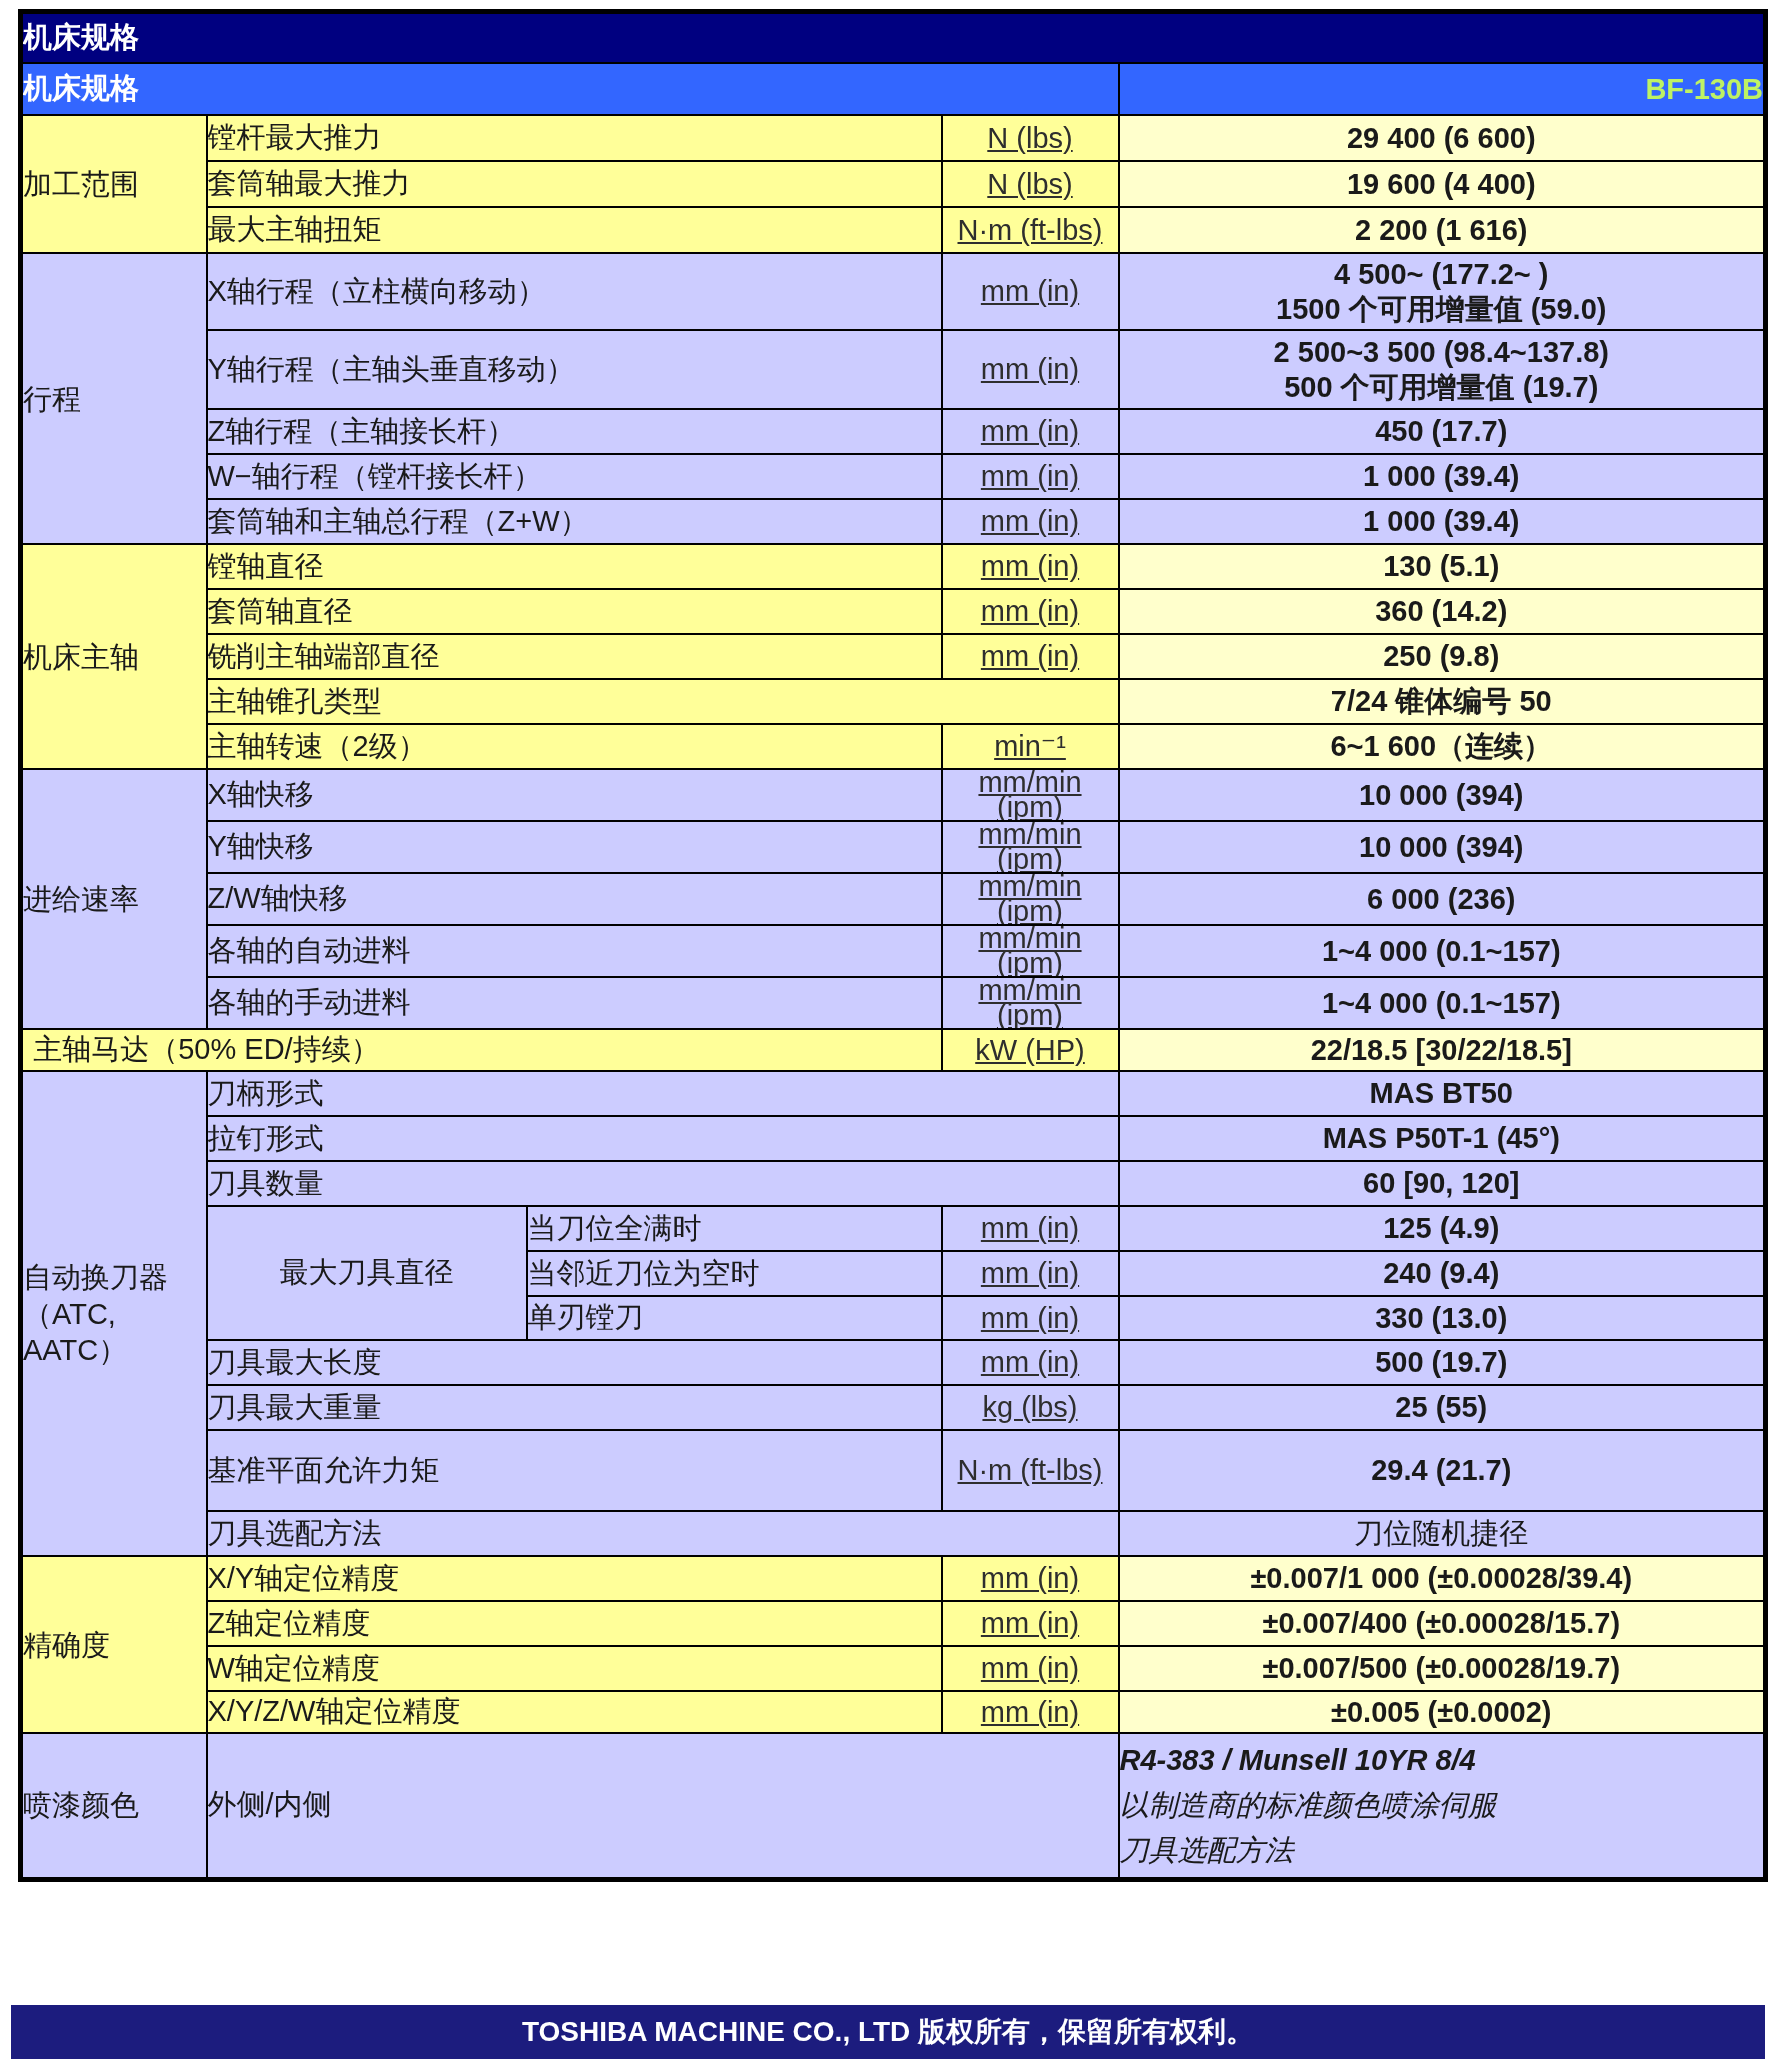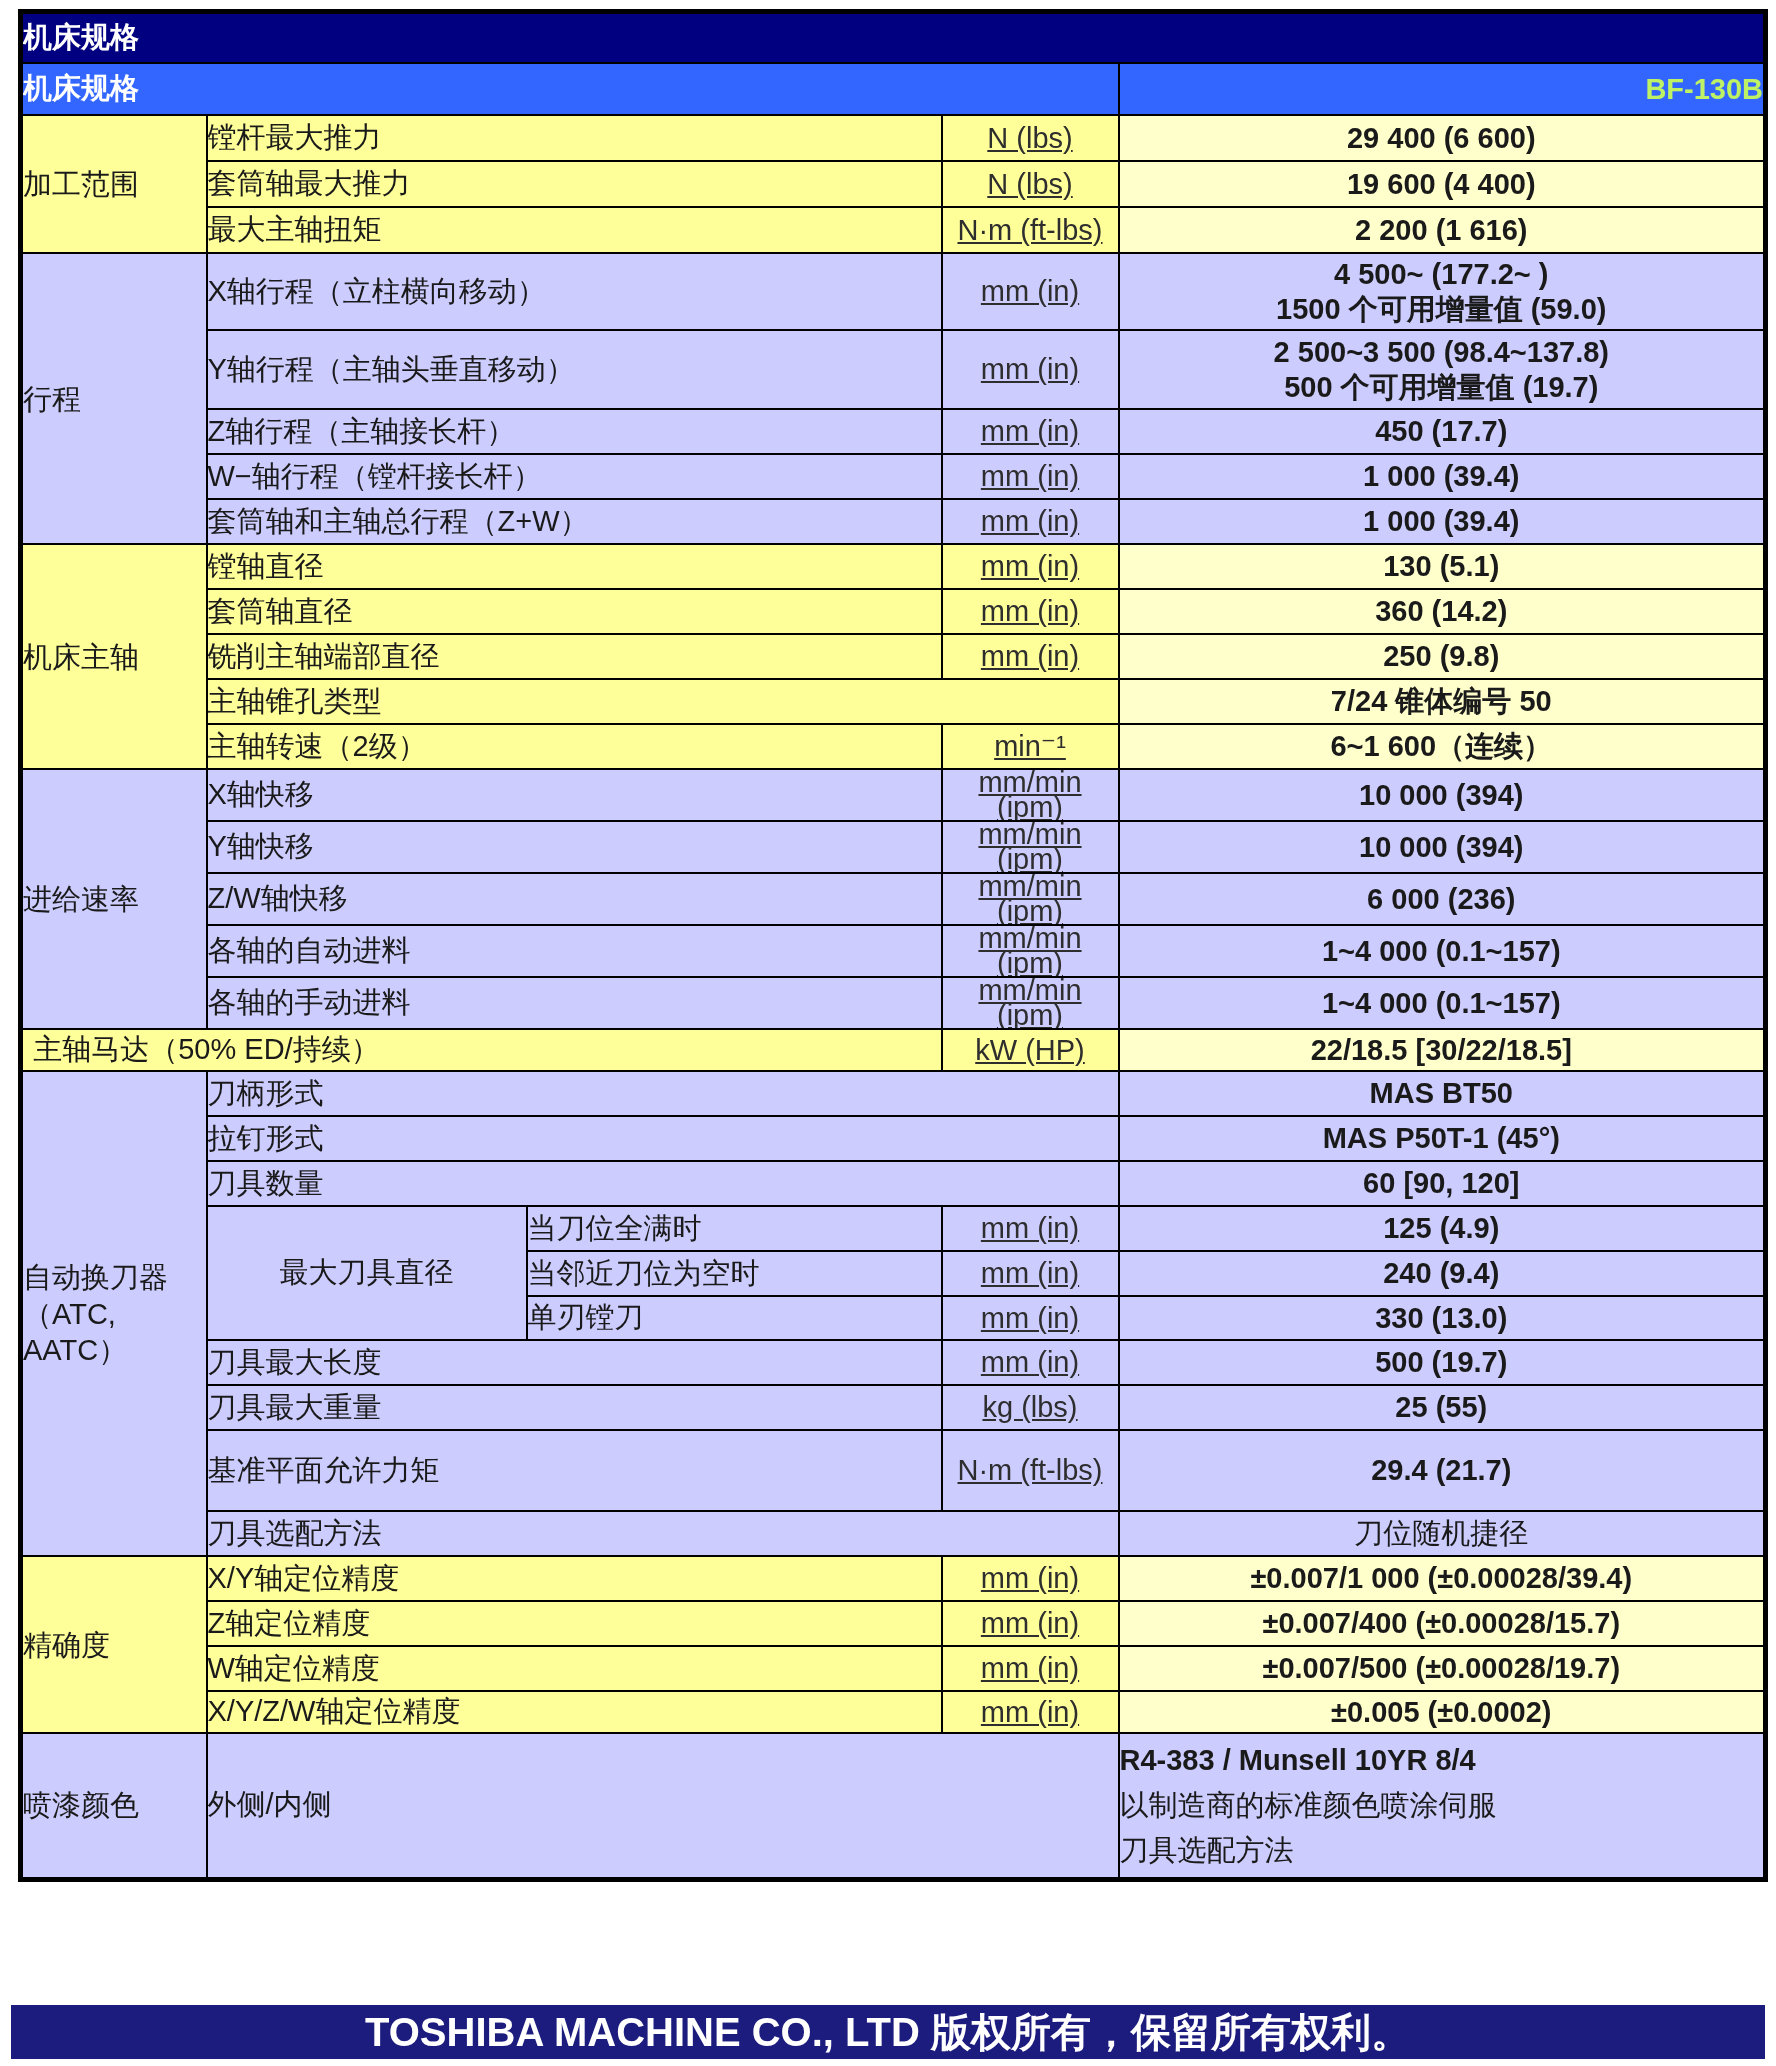--- a/index.html
+++ b/index.html
@@ -50,26 +50,26 @@
     line-height:25px;padding:0 4.4px;text-decoration:underline;
   }
   .val{text-align:center;font-weight:bold;font-size:31px;}
   .val.reg{font-weight:normal;font-size:29px;}
   .two-line{line-height:1.2;margin-left:42px;}
   .y{background:#ffff99;}   
   .yv{background:#ffffcc;}  
   .p{background:#ccccff;}   
   .paint-val{
     text-align:left;padding-left:142px;line-height:1.55;
-    font-weight:normal;font-size:29px;
+    font-weight:normal;font-size:29px;font-style:italic;
   }
   .paint-val .b{font-weight:bold;}
   .footer-bar{
     position:absolute;left:11px;top:2005px;width:1754px;height:54px;
-    background:#1c1c7e;color:#ffffff;font-weight:bold;font-size:40px;
+    background:#1c1c7e;color:#ffffff;font-weight:bold;font-size:28px;
     text-align:center;line-height:54px;
   }
 </style>
 </head>
 <body>
 
 <table class="spec-table">
   <colgroup>
     <col class="c-cat">
       <col class="c-lbl">

